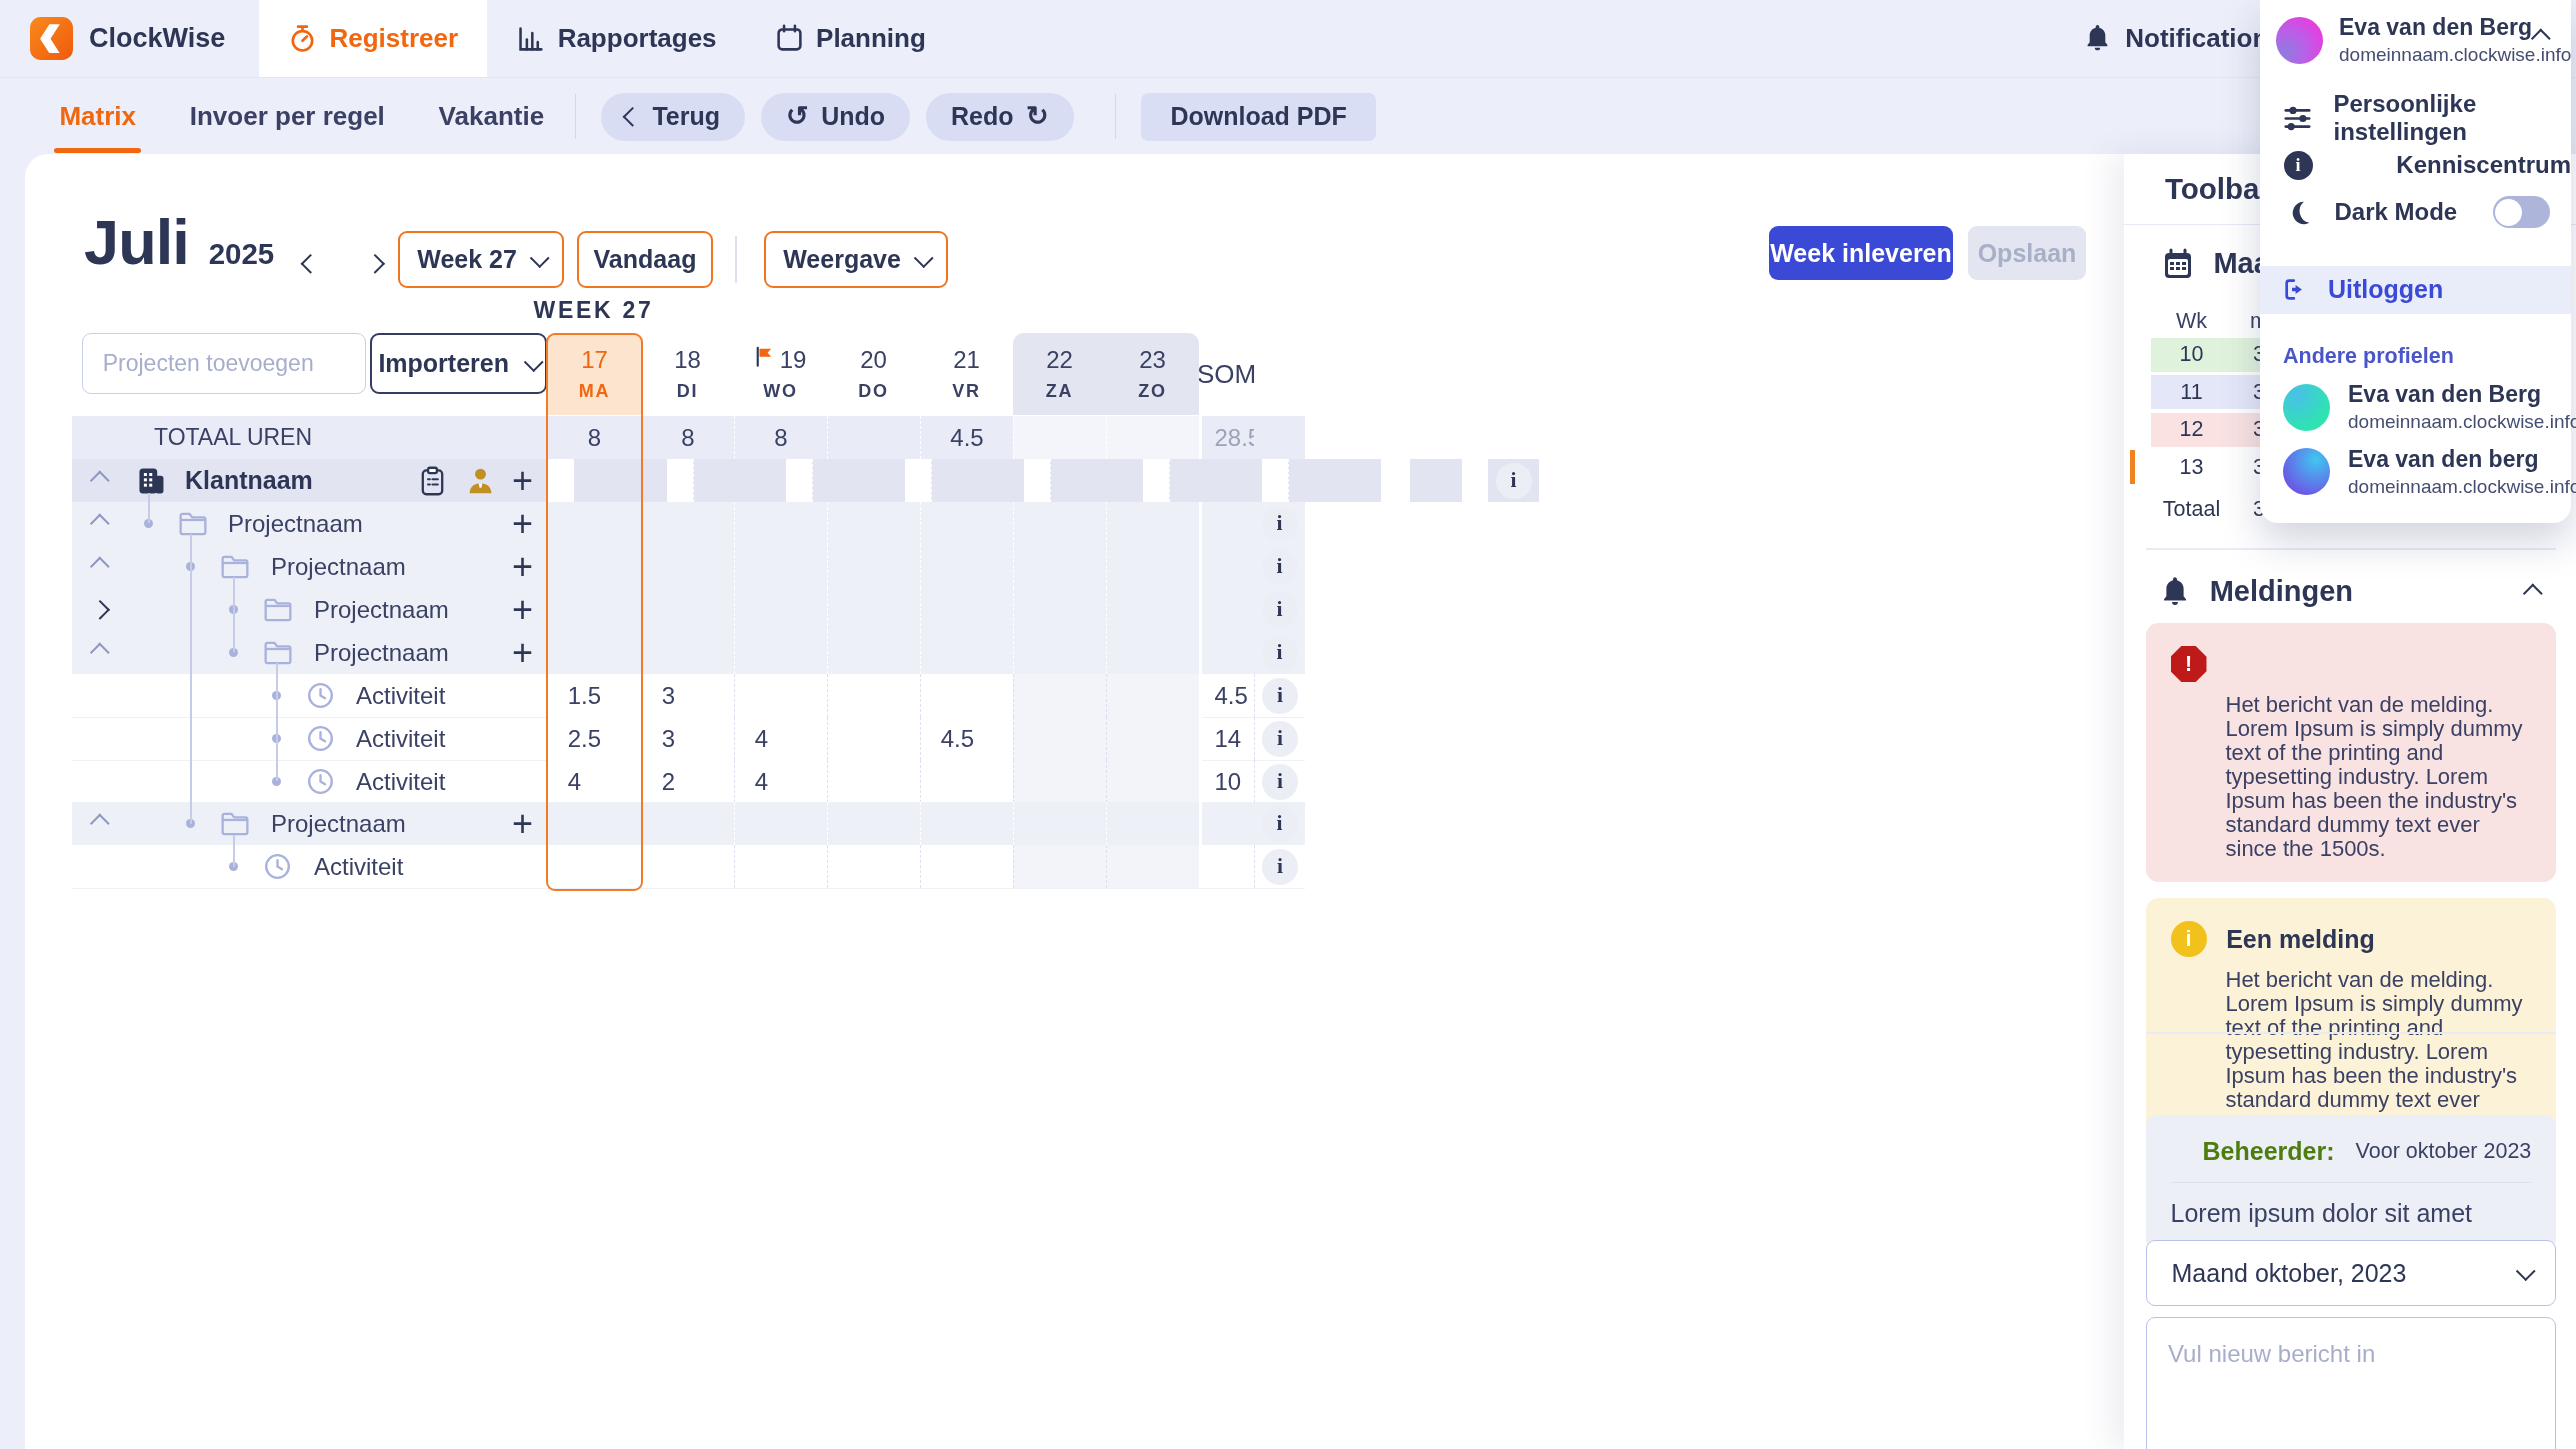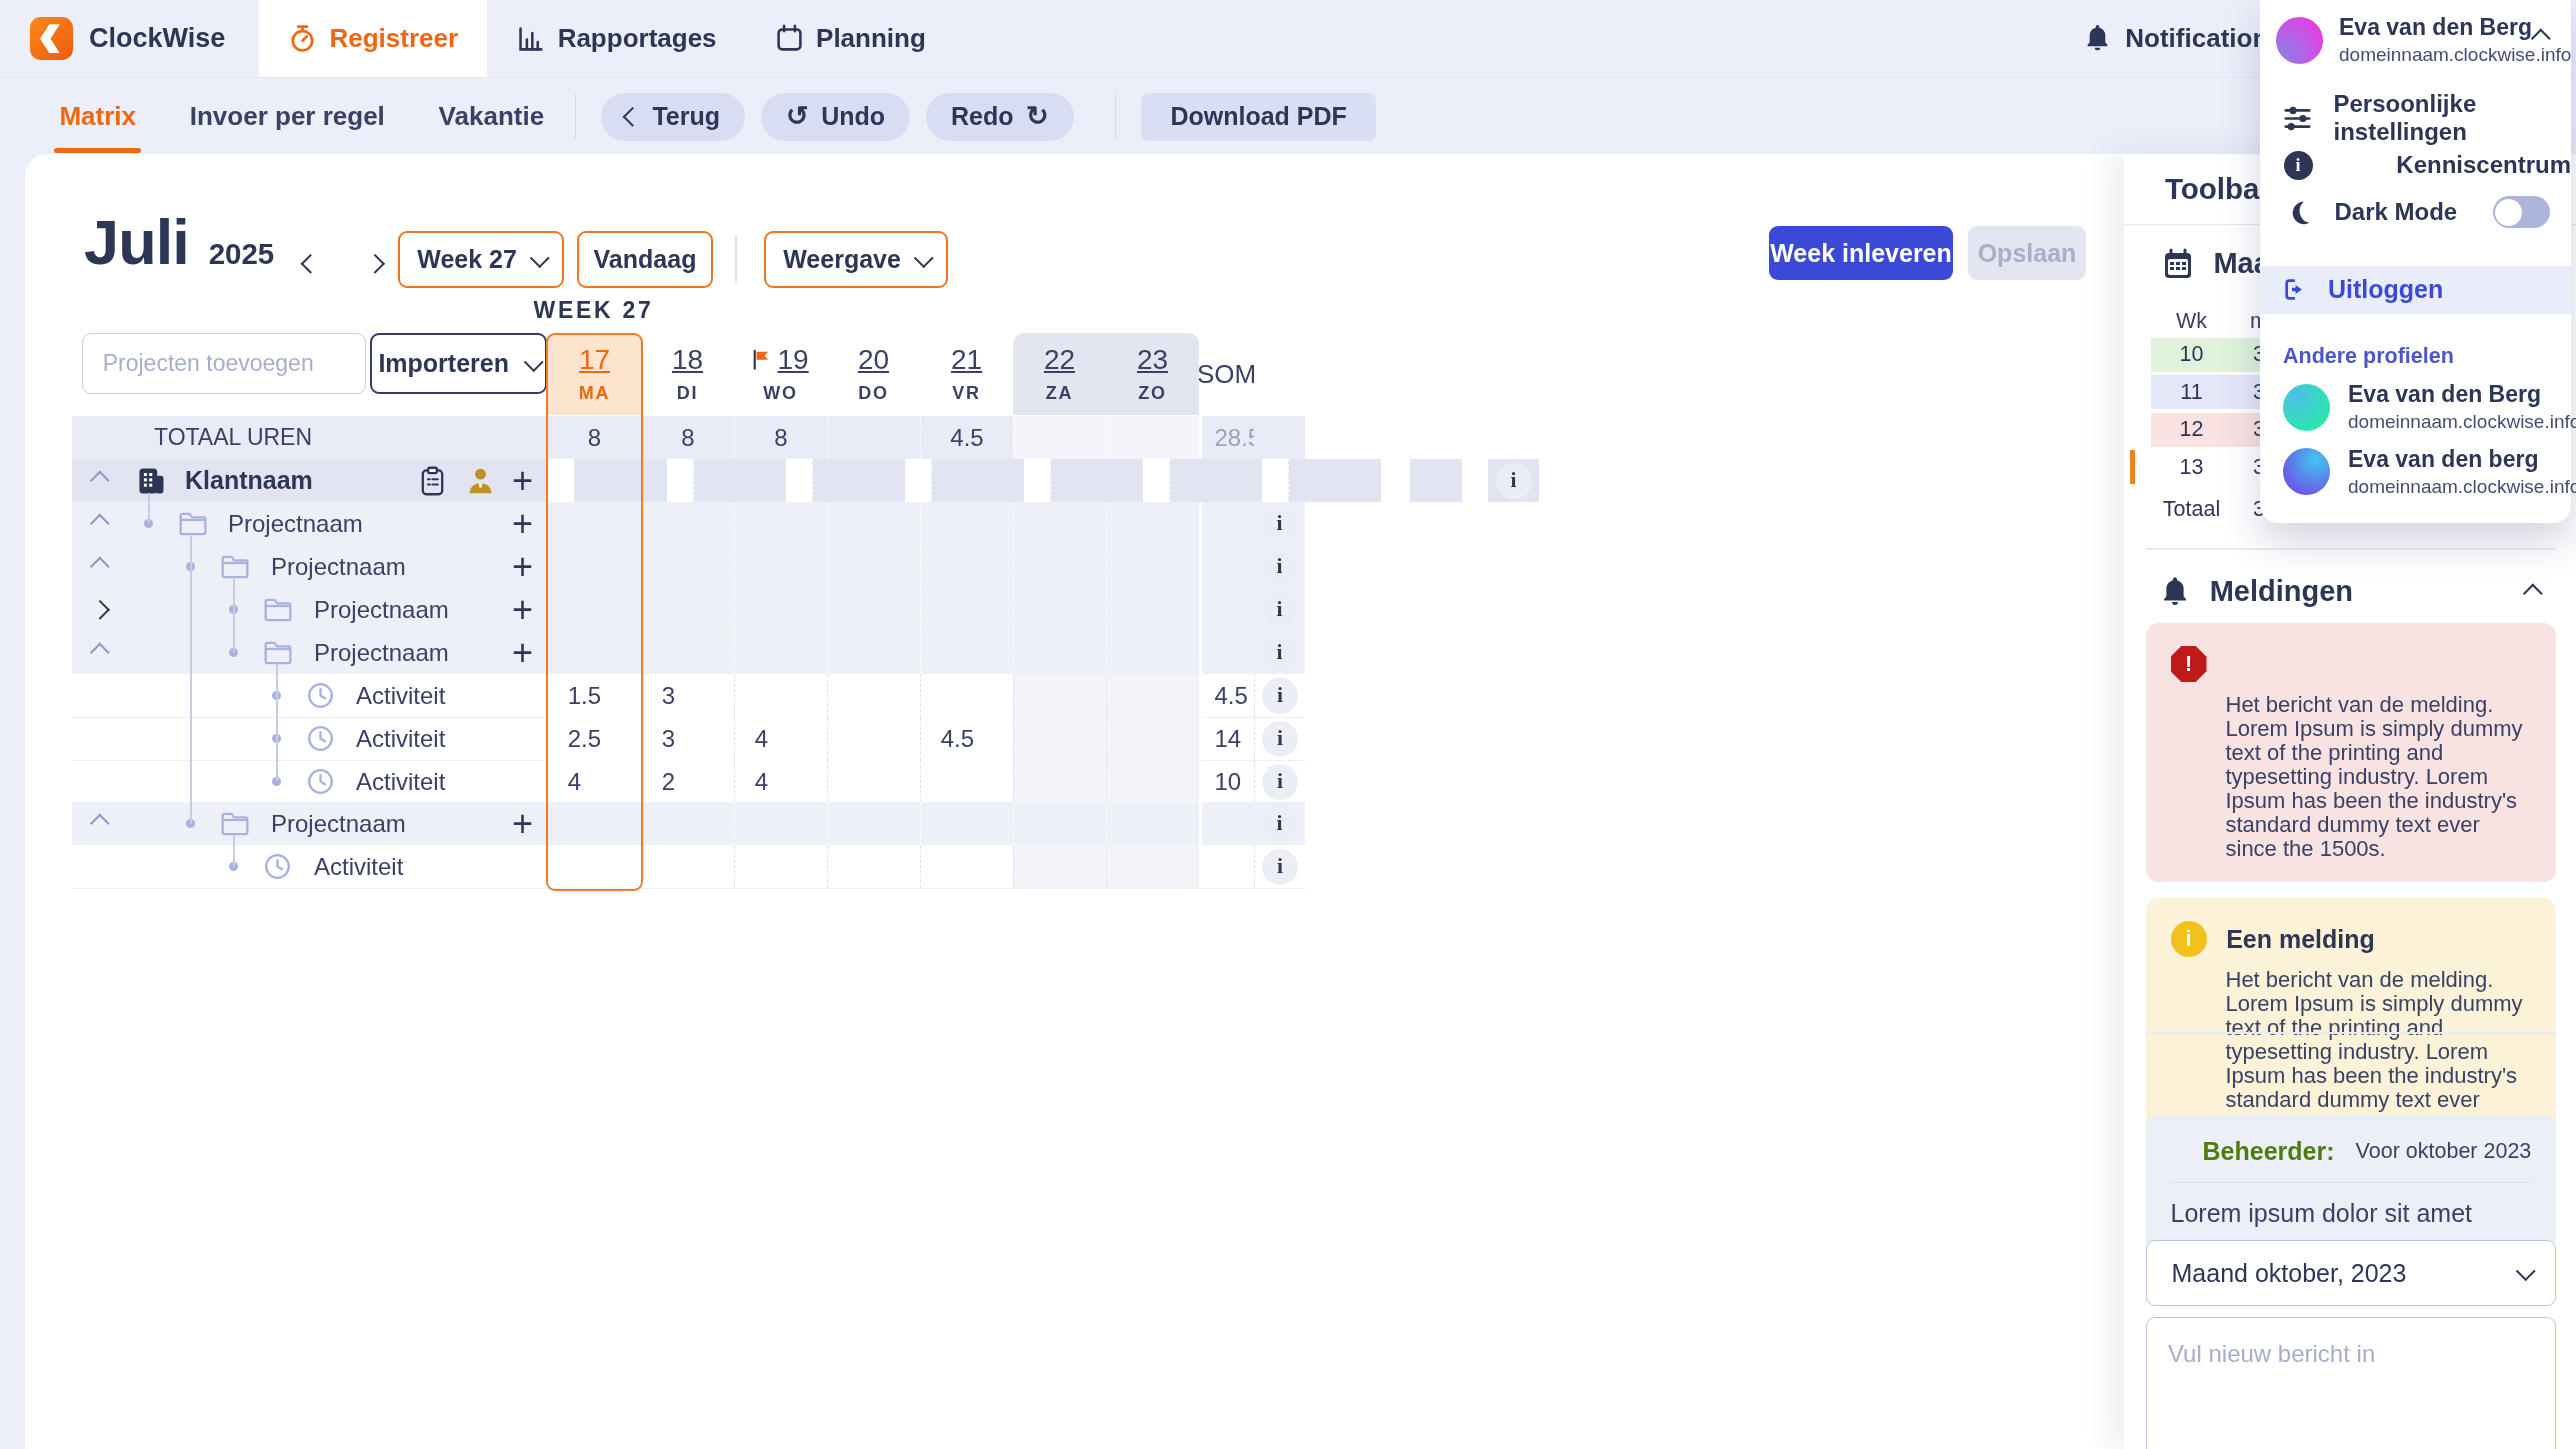--- a/index.html
+++ b/index.html
@@ -52,21 +52,21 @@
   .search-box{position:absolute;left:57px;top:179px;width:284px;height:61px;border:1.8px solid #C9CFEA;border-radius:9px;background:#fff;display:flex;align-items:center;box-sizing:border-box;z-index:4;}
   .search-box input{flex:1;border:none;outline:none;font-size:23px;padding:0 9px 0 19.7px;color:#2E3656;font-family:"Liberation Sans",sans-serif;background:transparent;}
   .search-box input::placeholder{color:#A7AECB;}
   .search-ic{margin-right:16px;}
   .btn-import{position:absolute;left:345px;top:179px;width:177px;height:61px;border:2.7px solid #343C63;border-radius:9px;background:#fff;display:flex;align-items:center;justify-content:center;gap:16px;font-size:25px;font-weight:700;color:#2E3656;box-sizing:border-box;cursor:pointer;z-index:4;}
 
   
   .grid-row{display:grid;grid-template-columns:476px repeat(7,93px) 55px 51px;}
   #day-head{position:absolute;left:47px;top:179px;height:82px;z-index:2;}
   .dhc{display:flex;flex-direction:column;align-items:center;justify-content:center;position:relative;cursor:pointer;}
-  .dhc .num{font-size:28px;color:#3A4164;display:flex;align-items:center;gap:7.2px;text-decoration:underline;}
+  .dhc .num{font-size:24px;color:#3A4164;display:flex;gap:7.2px;}
   .dhc .abbr{font-size:18px;font-weight:800;letter-spacing:1.8px;color:#3A4164;margin-top:7.2px;}
   .dhc.sel{background:#FCE4CE;border-radius:9px 9px 0 0;}
   .dhc.sel .num,.dhc.sel .abbr{color:#F0670F;}
   .dhc.weekend{background:#E3E5F0;}
   .dhc.w-first{border-top-left-radius:10.7px;}
   .dhc.w-last{border-top-right-radius:10.7px;}
   .som-head{display:flex;align-items:center;justify-content:center;font-size:26px;color:#3A4164;}
 
   .mrow{position:absolute;left:47px;height:43px;z-index:2;}
   .tcell{position:relative;}

